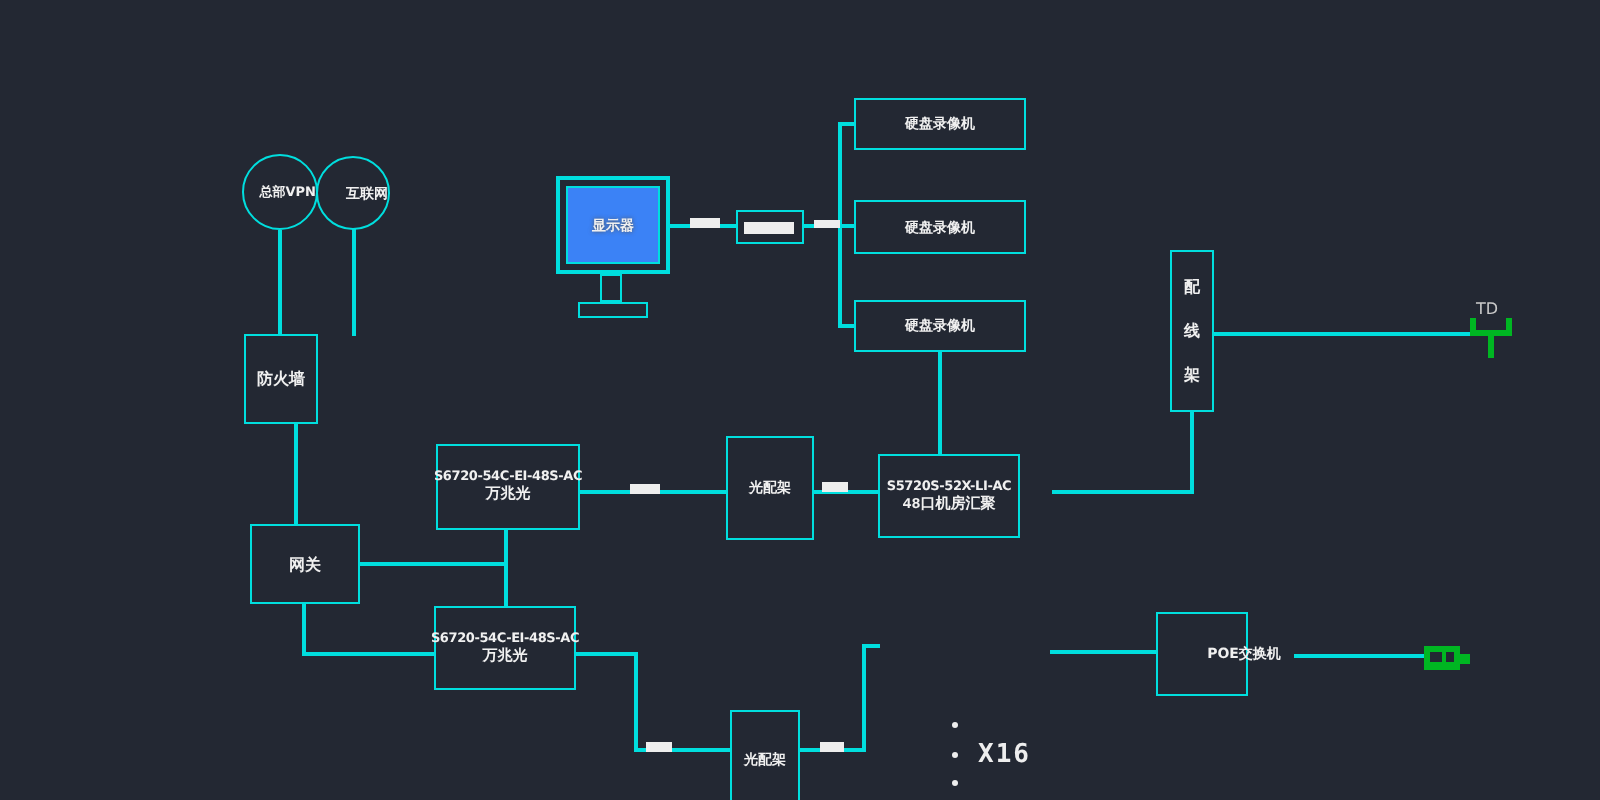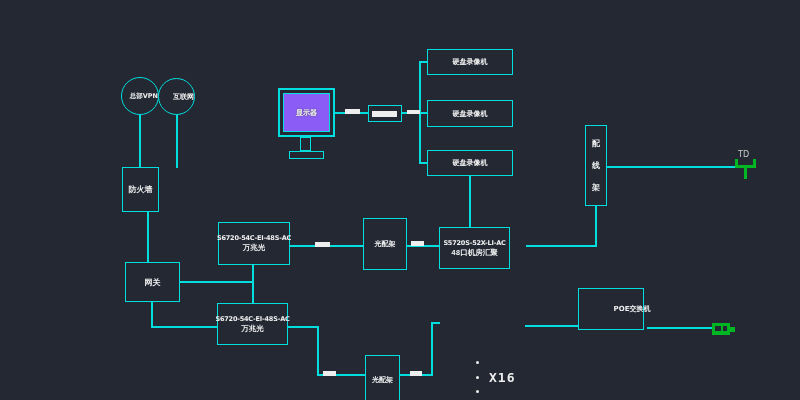--- a/index.html
+++ b/index.html
@@ -78,21 +78,21 @@
 
   <div class="box" style="left:122px;top:167px;width:37px;height:45px;">
     <span class="lbl cjk8">防火墙</span>
   </div>
 
   <div class="box" style="left:125px;top:262px;width:55px;height:40px;">
     <span class="lbl cjk8">网关</span>
   </div>
 
   <div class="box" style="left:278px;top:88px;width:57px;height:49px;border-width:2px;">
-    <div class="box" style="left:3px;top:3px;right:3px;bottom:3px;background:#8b5cf6;border-width:1px;">
+    <div class="box" style="left:3px;top:3px;right:3px;bottom:3px;background:#3b82f6;border-width:1px;">
       <span class="lbl cjk7" style="text-shadow:0 0 2px #555;">显示器</span>
     </div>
   </div>
   <div class="box" style="left:300px;top:137px;width:11px;height:14px;"></div>
   <div class="box" style="left:289px;top:151px;width:35px;height:8px;"></div>
 
   <div class="dash" style="left:345px;top:109px;width:15px;height:5px;"></div>
   <div class="box" style="left:368px;top:105px;width:34px;height:17px;">
     <div class="dash" style="left:3px;top:4.5px;width:25px;height:6px;position:absolute;"></div>
   </div>
@@ -133,21 +133,21 @@
     <span class="lbl model">S5720S-52X-LI-AC</span>
     <span class="lbl desc">48口机房汇聚</span>
   </div>
 
   <div class="box" style="left:585px;top:125px;width:22px;height:81px;justify-content:space-around;padding:6px 0;">
     <span class="lbl cjk8">配</span>
     <span class="lbl cjk8">线</span>
     <span class="lbl cjk8">架</span>
   </div>
 
-  <div class="box" style="left:578px;top:288px;width:66px;height:42px;padding-left:42px;">
+  <div class="box" style="left:578px;top:306px;width:46px;height:42px;padding-left:42px;">
     <span class="lbl cjk7">POE交换机</span>
   </div>
 
   <span class="graytxt" style="left:738px;top:150px;">TD</span>
   <div class="green" style="left:735px;top:165px;width:21px;height:3px;"></div>
   <div class="green" style="left:735px;top:159px;width:3px;height:7px;"></div>
   <div class="green" style="left:753px;top:159px;width:3px;height:7px;"></div>
   <div class="green" style="left:744px;top:168px;width:3px;height:11px;"></div>
 
   <div class="green" style="left:712px;top:323px;width:18px;height:12px;">

